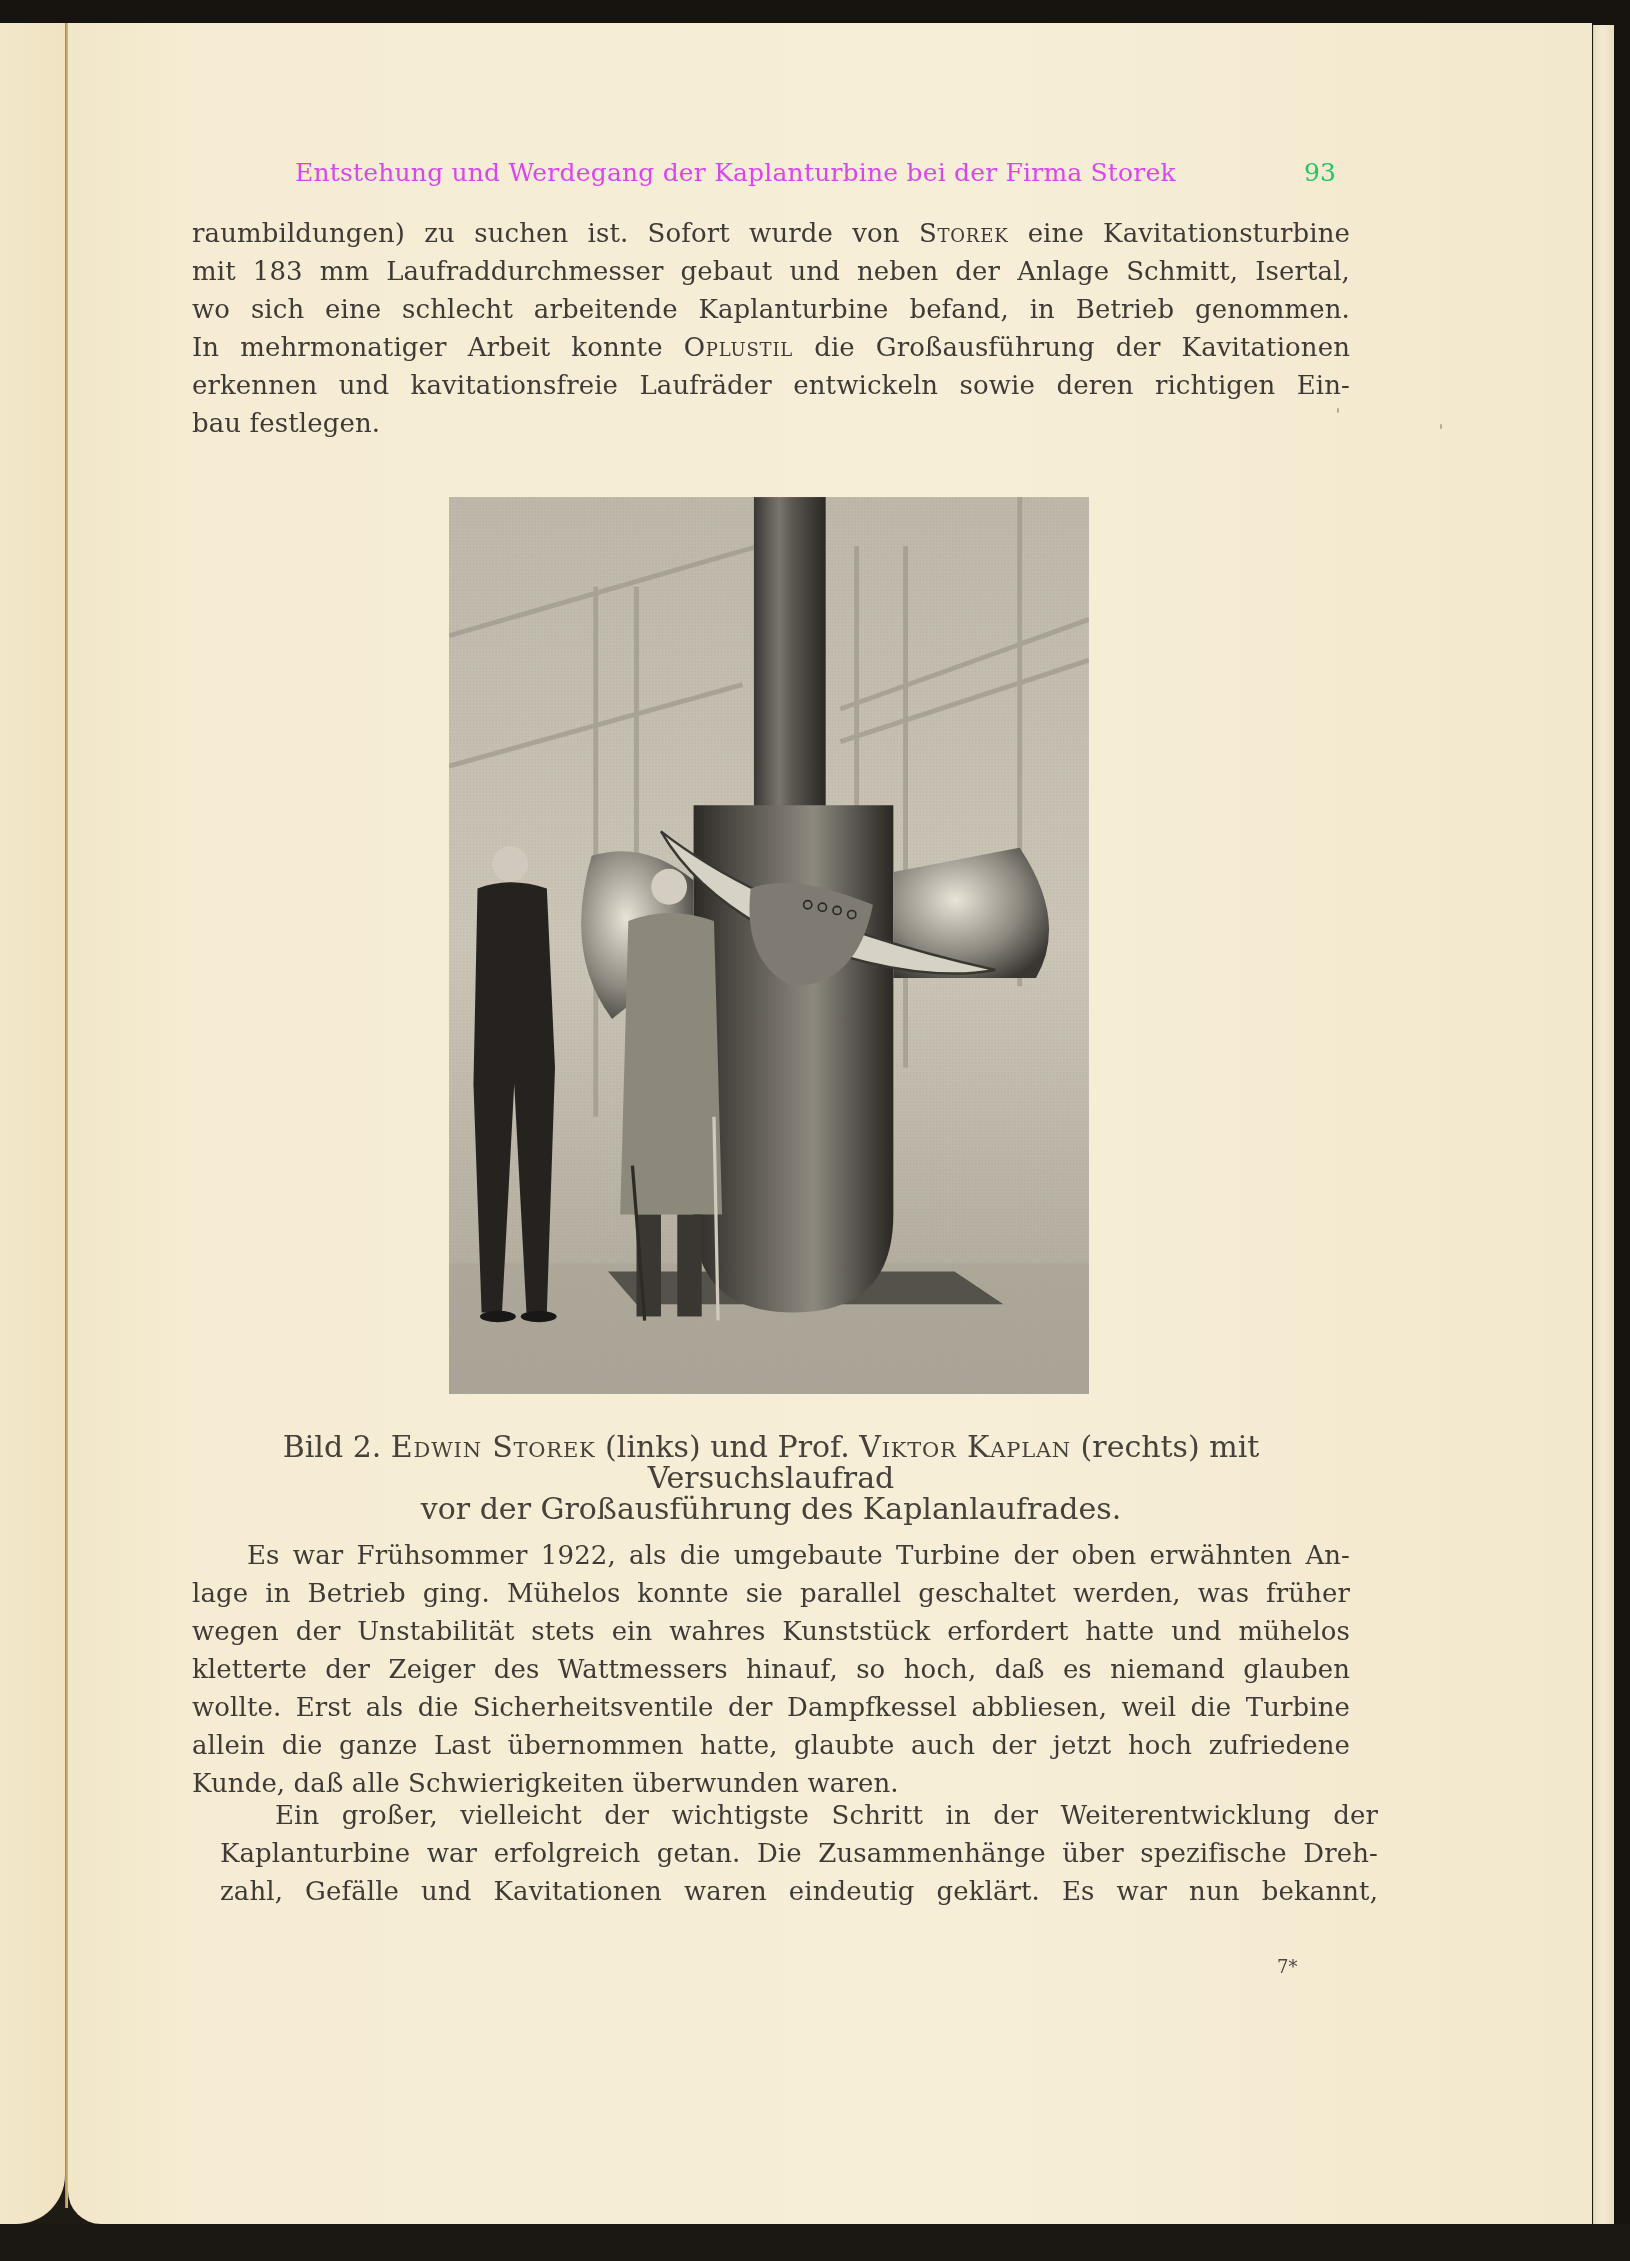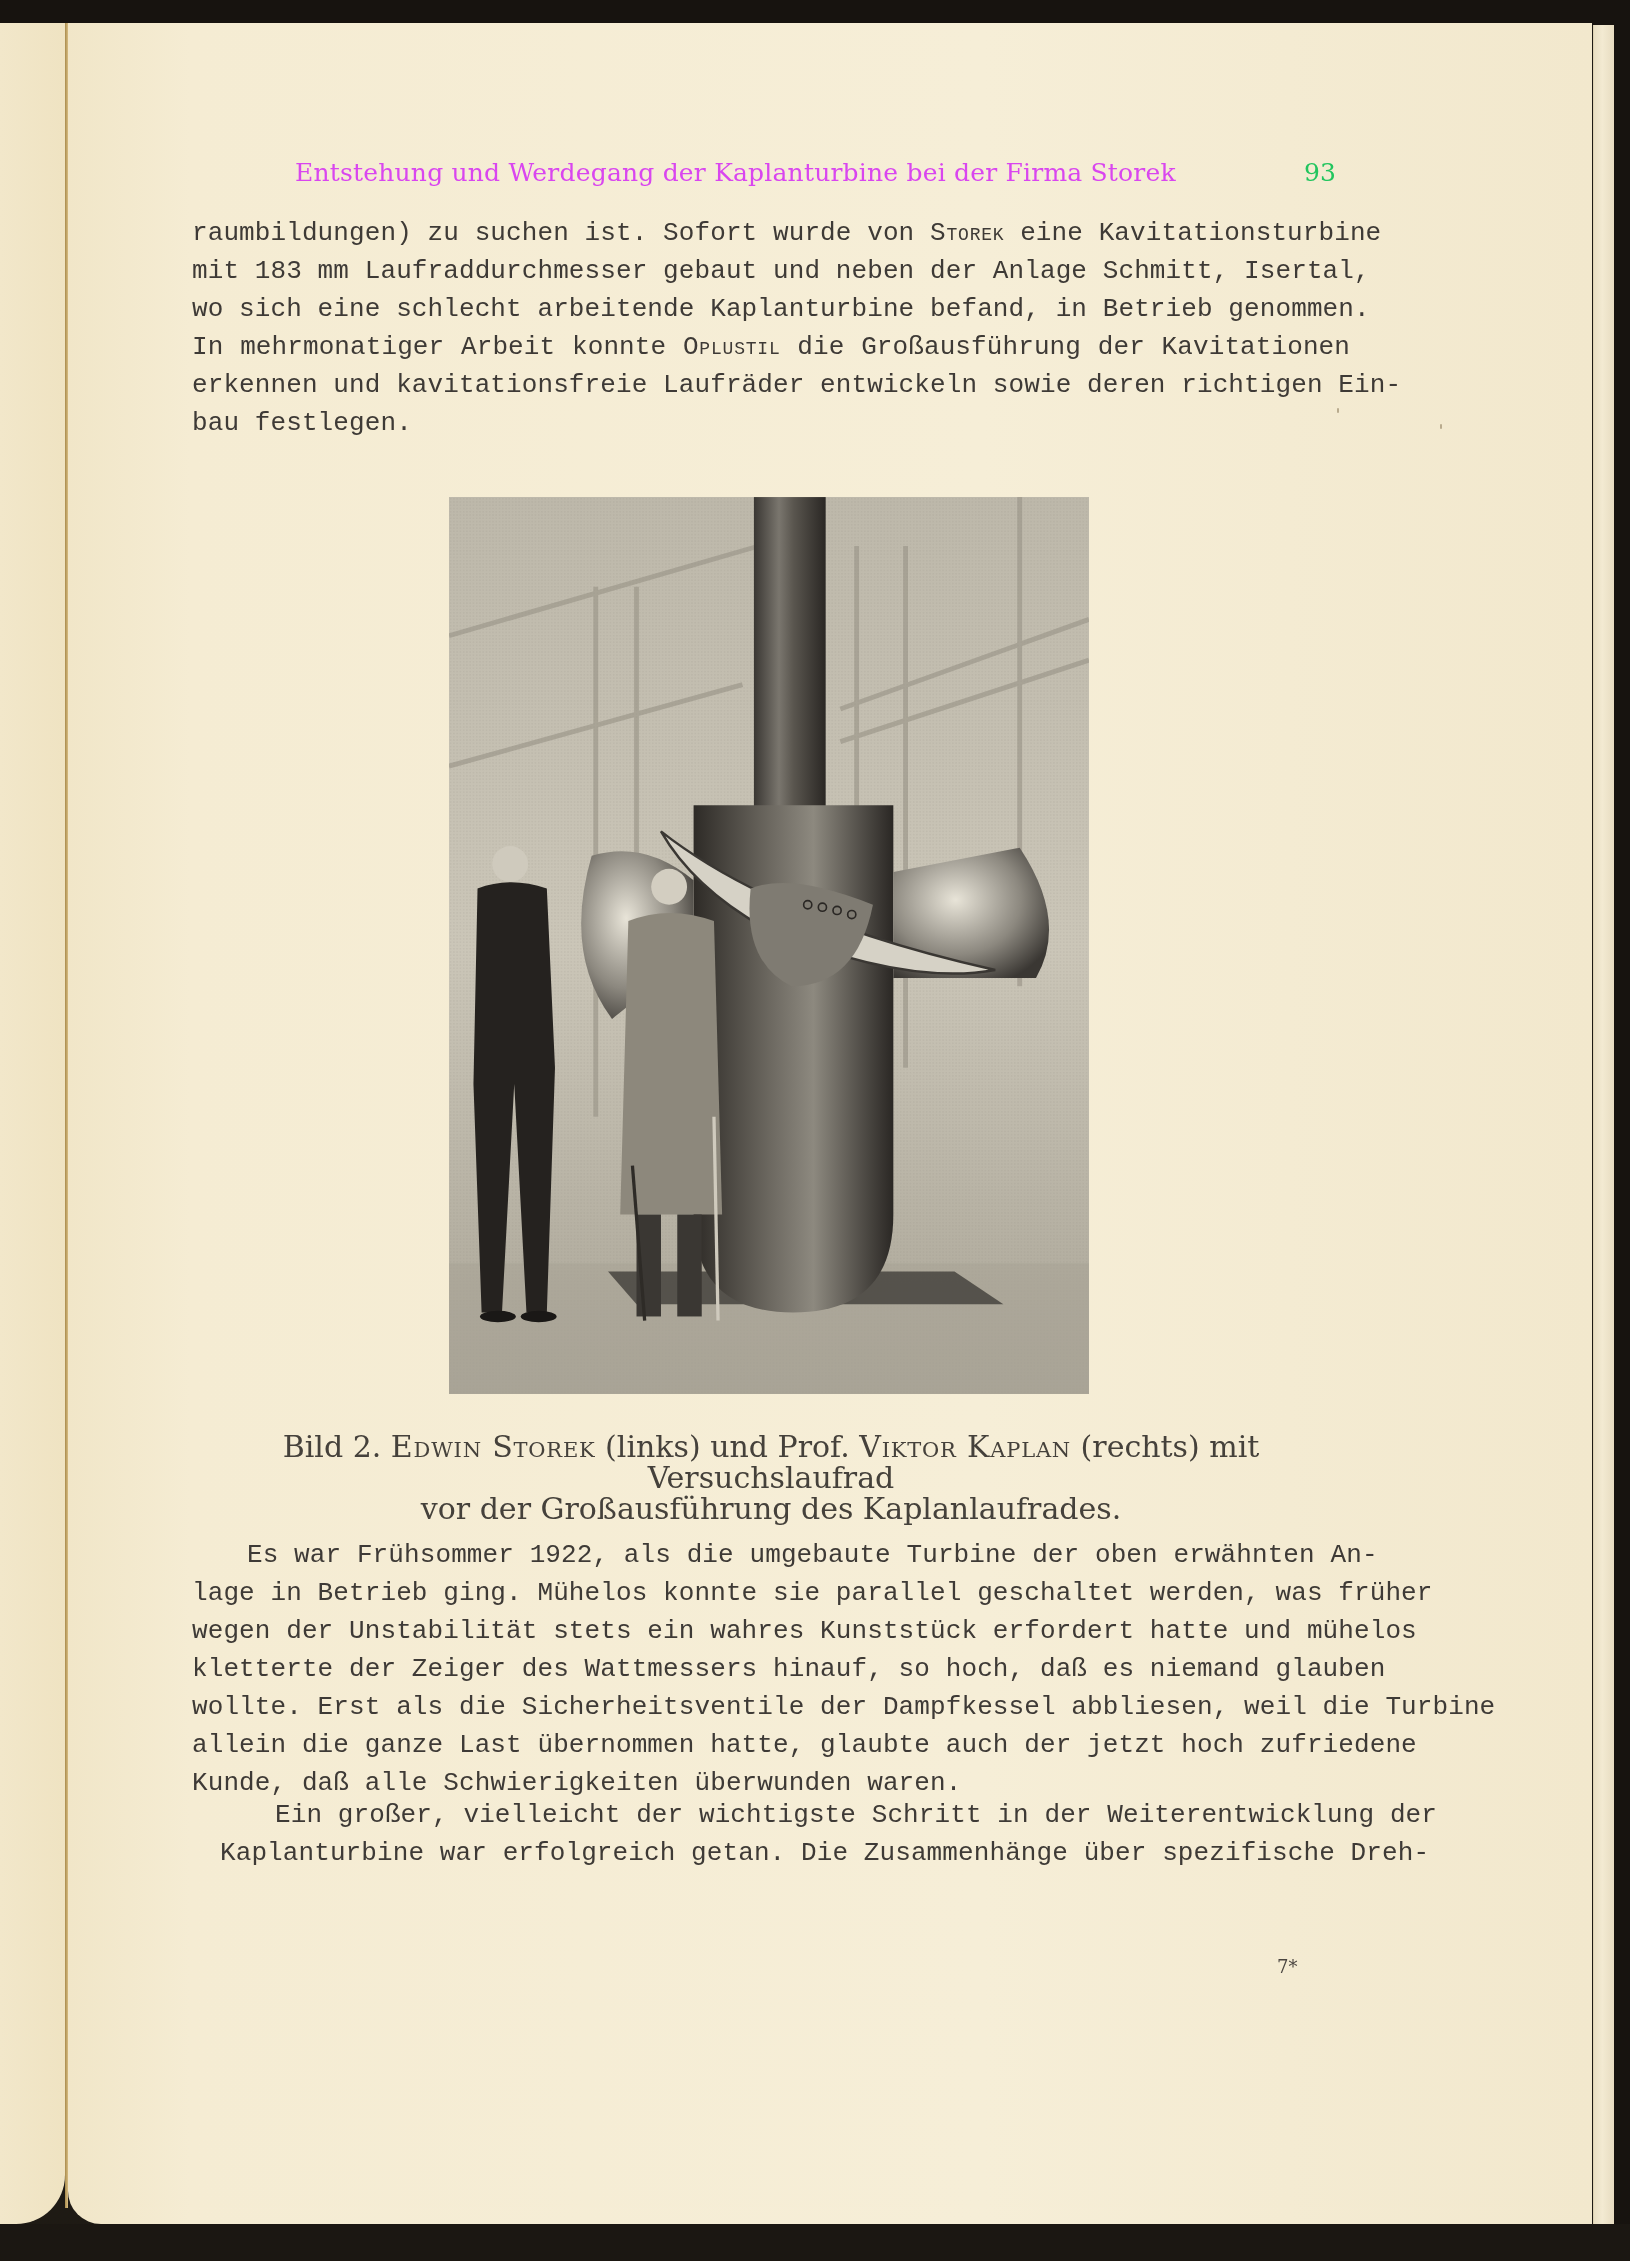--- a/index.html
+++ b/index.html
@@ -37,21 +37,21 @@
   }
   .page-number {
     position: absolute; left: 1304px; top: 158px; width: 33px; text-align: left;
     font-size: 25px; color: #22c55e;
   }
   .para {
     position: absolute; left: 192px; width: 1158px;
     font-size: 26px; line-height: 38px; color: #3e3a36;
     text-align: justify; letter-spacing: 0.1px;
   }
-  .para .line { display: block; text-align: justify; text-align-last: justify; white-space: nowrap; font-family: Liberation Mono, monospace; }
+  .para .line { display: block; text-align: justify; text-align-last: justify; white-space: nowrap; }
   .para .line.last { text-align-last: left; }
   .para .line.indent { padding-left: 55px; }
   .sc { font-variant: small-caps; letter-spacing: 0.8px; }
 
   .figure {
     position: absolute; left: 449px; top: 497px; width: 640px; height: 897px;
     background: #c9c4b6; overflow: hidden;
   }
   .figure svg { display: block; }
 
@@ -178,19 +178,20 @@
     <span class="line">lage in Betrieb ging. Mühelos konnte sie parallel geschaltet werden, was früher</span>
     <span class="line">wegen der Unstabilität stets ein wahres Kunststück erfordert hatte und mühelos</span>
     <span class="line">kletterte der Zeiger des Wattmessers hinauf, so hoch, daß es niemand glauben</span>
     <span class="line">wollte. Erst als die Sicherheitsventile der Dampfkessel abbliesen, weil die Turbine</span>
     <span class="line">allein die ganze Last übernommen hatte, glaubte auch der jetzt hoch zufriedene</span>
     <span class="line last">Kunde, daß alle Schwierigkeiten überwunden waren.</span>
   </div>
 <div class="para" id="p3" style="top:1796px;margin-left:28px;">
     <span class="line indent">Ein großer, vielleicht der wichtigste Schritt in der Weiterentwicklung der</span>
     <span class="line">Kaplanturbine war erfolgreich getan. Die Zusammenhänge über spezifische Dreh-</span>
+    <span class="line">zahl, Gefälle und Kavitationen waren eindeutig geklärt. Es war nun bekannt,</span>
   </div>
 
 <div class="folio-mark">7*</div>
 
 <div class="speck" style="left:1337px; top:408px;"></div>
 <div class="speck" style="left:1440px; top:424px;"></div>
 
 
 </body></html>

